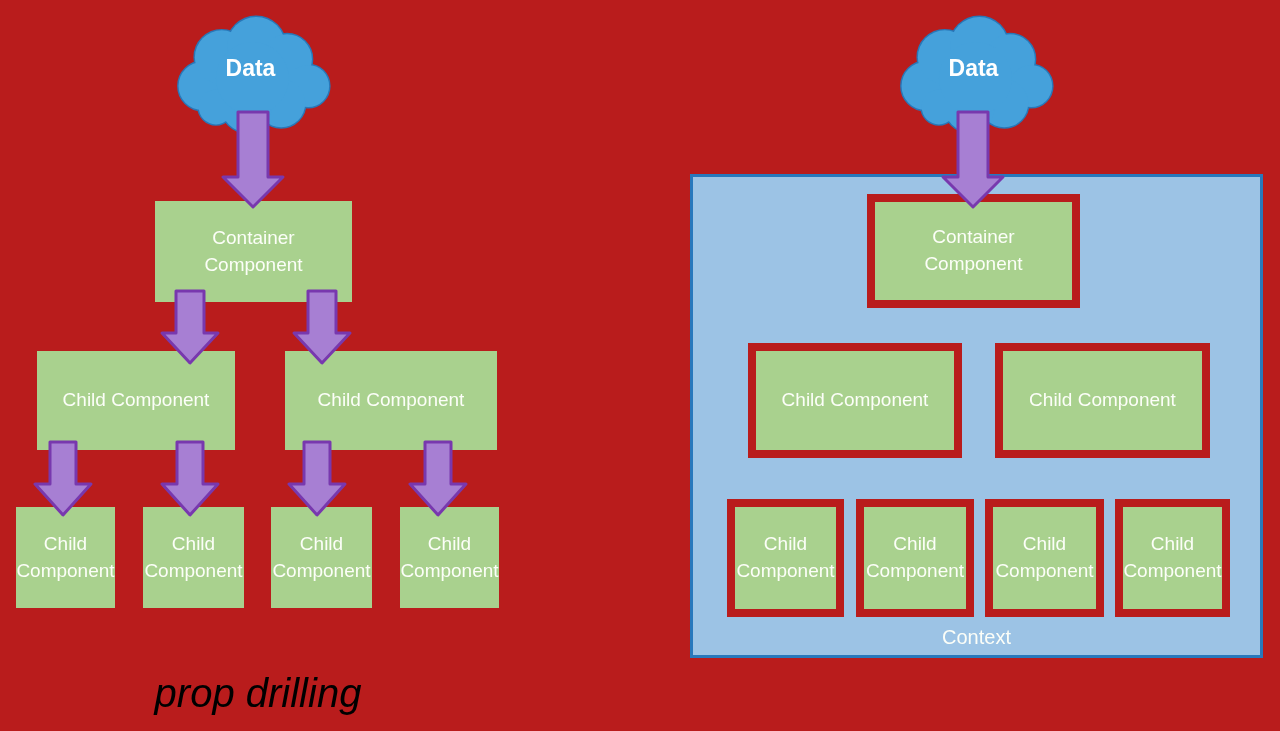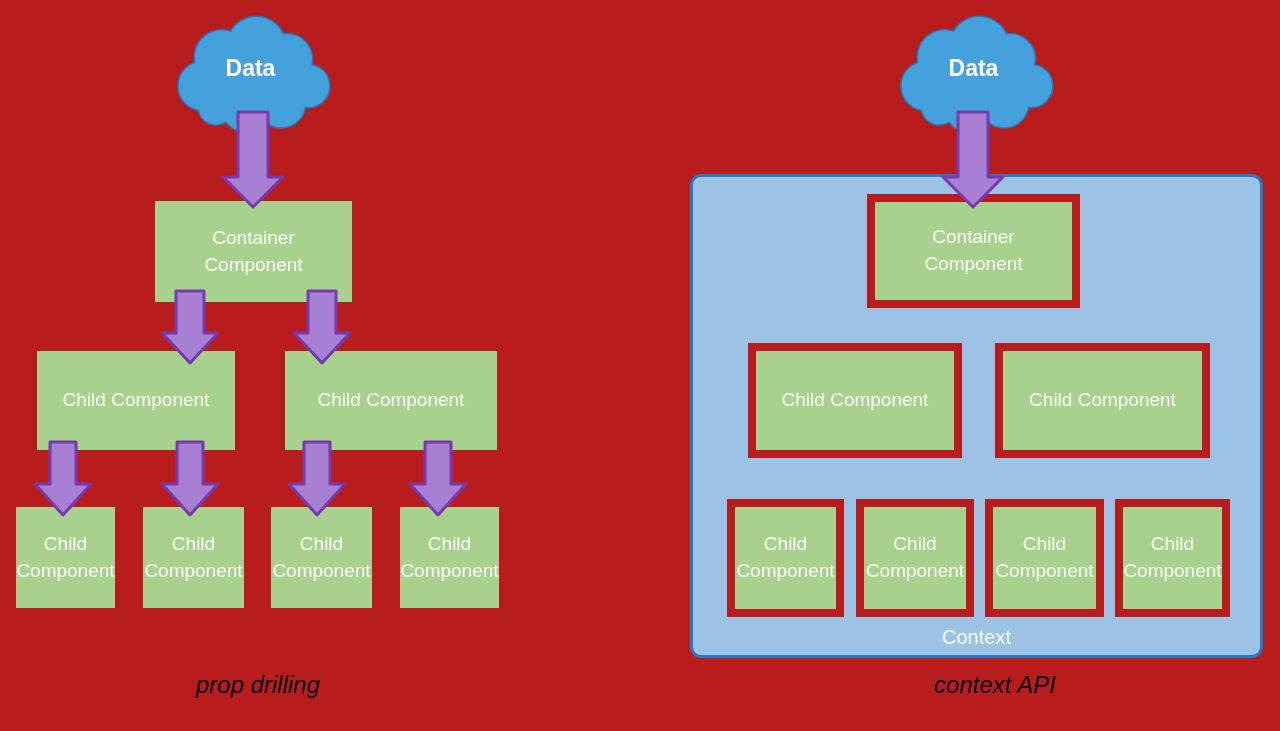--- a/index.html
+++ b/index.html
@@ -81,21 +81,21 @@
     stroke-width:3;
     stroke-linejoin:round;
   }
 
   
   .caption {
     position:absolute;
     top:671px;
     width:400px;
     text-align:center;
-    font-size:24px;
+    font-size:40px;
     font-style:italic;
     color:#000000;
   }
   .caption-left  { left:58px;  }
   .caption-right { left:795px; }
 </style>
 </head>
 <body>
 
 <div class="canvas">
@@ -145,21 +145,21 @@
   <div class="gbox wrap-small" style="left:135px; top:499px; width:117px; height:117px;">
     <span class="lbl">Child Component</span>
   </div>
   <div class="gbox wrap-small" style="left:263px; top:499px; width:117px; height:117px;">
     <span class="lbl">Child Component</span>
   </div>
   <div class="gbox wrap-small" style="left:392px; top:499px; width:115px; height:117px;">
     <span class="lbl">Child Component</span>
   </div>
 
-  <div class="context-box" style="left:690px; top:174px; width:573px; height:484px;border-radius:11px;">
+  <div class="context-box" style="left:690px; top:174px; width:573px; height:484px;">
     <div class="context-label">Context</div>
   </div>
 
   <div class="cloud" style="left:891px; top:13px;">
     <svg viewBox="0 0 172 128">
       <g fill="#45A1DB" stroke="#2877B8" stroke-width="3">
         <circle cx="36" cy="76" r="25"></circle>
         <circle cx="56" cy="46" r="28"></circle>
         <circle cx="92" cy="34" r="30"></circle>
         <circle cx="124" cy="48" r="26"></circle>
@@ -217,15 +217,14 @@
 
     <polygon points="50,442 76,442 76,484 91,484 63,515 35,484 50,484"></polygon>
     <polygon points="177,442 203,442 203,484 218,484 190,515 162,484 177,484"></polygon>
     <polygon points="304,442 330,442 330,484 345,484 317,515 289,484 304,484"></polygon>
     <polygon points="425,442 451,442 451,484 466,484 438,515 410,484 425,484"></polygon>
 
     <polygon points="958,112 988,112 988,177 1003,177 973,207 943,177 958,177"></polygon>
   </svg>
 
   <div class="caption caption-left">prop drilling</div>
-  <div class="caption caption-right">context API</div>
 
 </div>
 
 </body></html>

